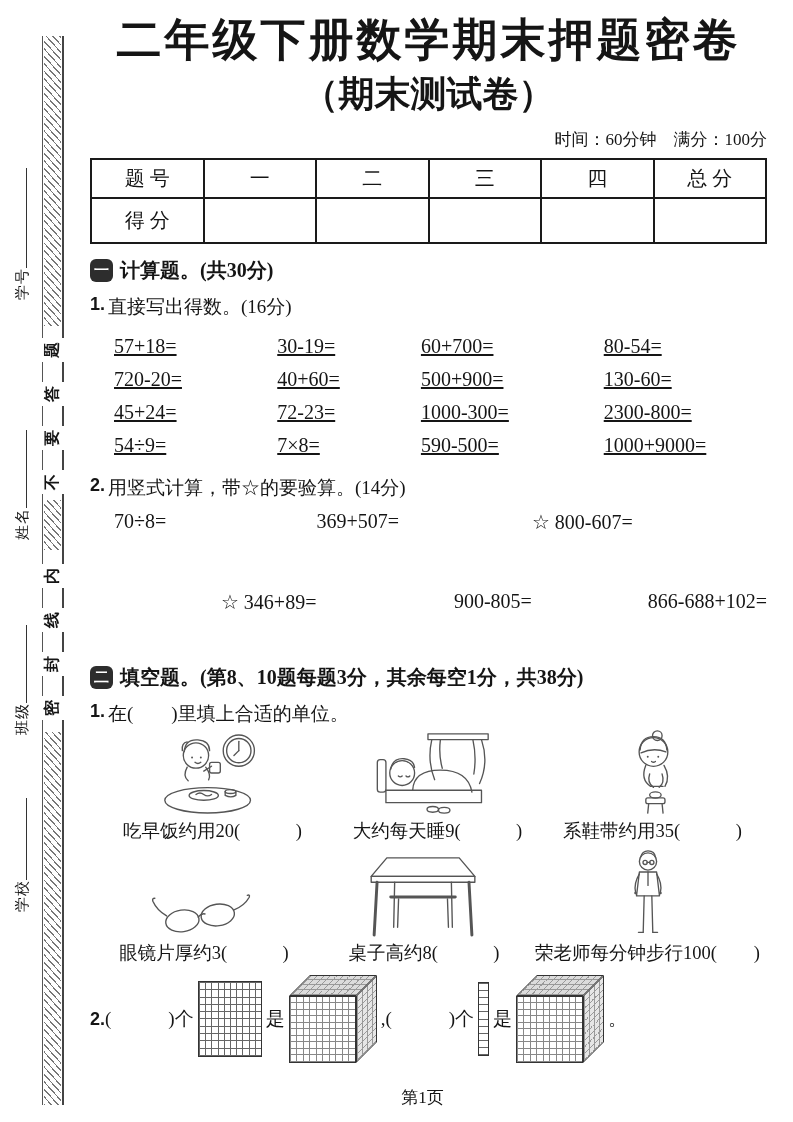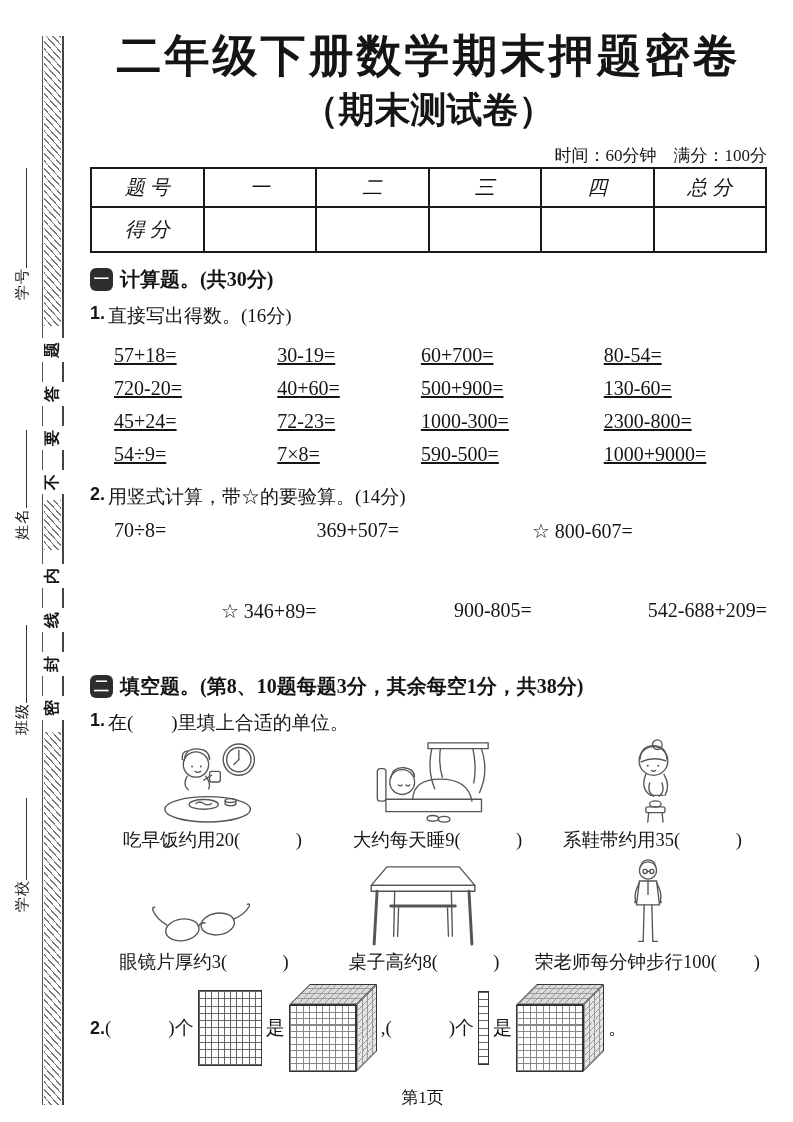--- a/index.html
+++ b/index.html
@@ -20,26 +20,26 @@
   .field{position:absolute;left:12px;transform:rotate(-90deg);transform-origin:0 0;
          white-space:nowrap;font-size:15px;}
   .flbl{letter-spacing:1px;}
   .fline{display:inline-block;border-bottom:1.3px solid #333;height:0.95em;vertical-align:baseline;}
   .f1{top:300px}.f1 .fline{width:100px}
   .f2{top:540px}.f2 .fline{width:78px}
   .f3{top:735px}.f3 .fline{width:78px}
   .f4{top:912px}.f4 .fline{width:82px}
 
   
-  .main{position:absolute;left:90px;right:26px;top:28px;}
+  .main{position:absolute;left:90px;right:26px;top:12px;}
   .title{font-size:45px;font-weight:900;text-align:center;letter-spacing:3px;line-height:1.25;}
   .subtitle{font-size:36px;font-weight:900;text-align:center;margin-top:2px;}
   .meta{text-align:right;font-size:17px;margin-top:9px;}
 
-  table.score{width:100%;border-collapse:collapse;table-layout:fixed;margin-top:0;font-style:italic;}
+  table.score{width:100%;border-collapse:collapse;table-layout:fixed;margin-top:7px;}
   table.score td{border:2.4px solid #1a1a1a;text-align:center;font-size:20px;}
   table.score tr.r1 td{height:35px;}
   table.score tr.r2 td{height:41px;border-radius:12px;}
 
   .sec{display:flex;align-items:center;gap:7px;margin-top:13px;font-size:20px;font-weight:bold;}
   .badge{flex:0 0 auto;width:23px;height:23px;border-radius:6px;background:#2d2d2d;color:#fff;
          display:flex;align-items:center;justify-content:center;font-size:15px;font-weight:bold;}
   .qtitle{display:flex;gap:3px;font-size:19px;margin-top:10px;}
   .qtitle b{font-family:"Liberation Sans","DejaVu Sans",sans-serif;font-size:18px;}
 
@@ -180,21 +180,21 @@
     </div>
 
     <div class="vrow vrow1">
       <span>70÷8=</span>
       <span>369+507=</span>
       <span>☆ 800-607=</span>
     </div>
     <div class="vrow vrow2">
       <span>☆ 346+89=</span>
       <span>900-805=</span>
-      <span>542-688+209=</span>
+      <span>866-688+102=</span>
     </div>
 
     <div class="sec sec2">
       <span class="badge">二</span>
       <span>填空题。(第8、10题每题3分，其余每空1分，共38分)</span>
     </div>
 
     <div class="qtitle">
       <b>1.</b>
       <span>在(　　)里填上合适的单位。</span>

